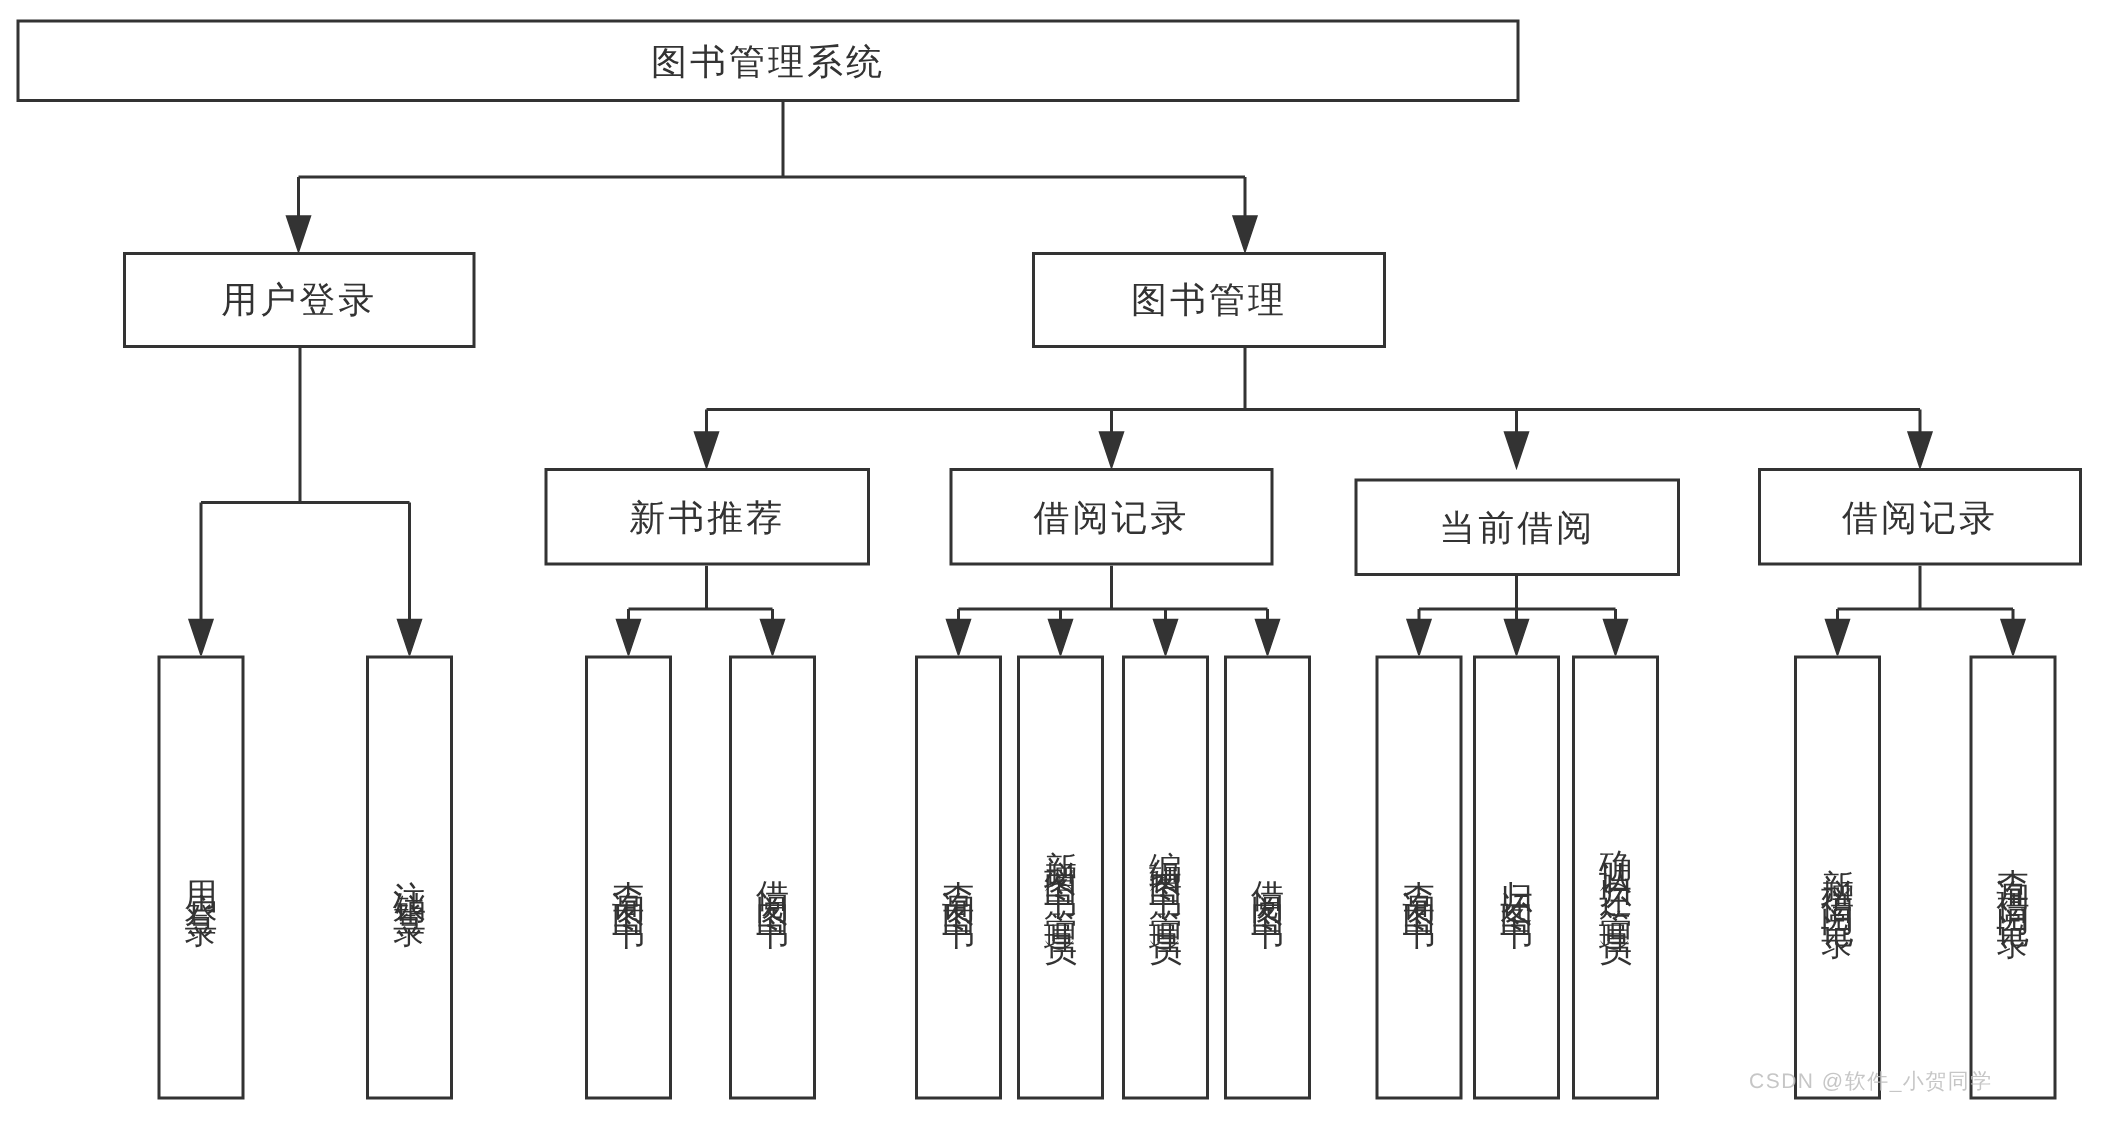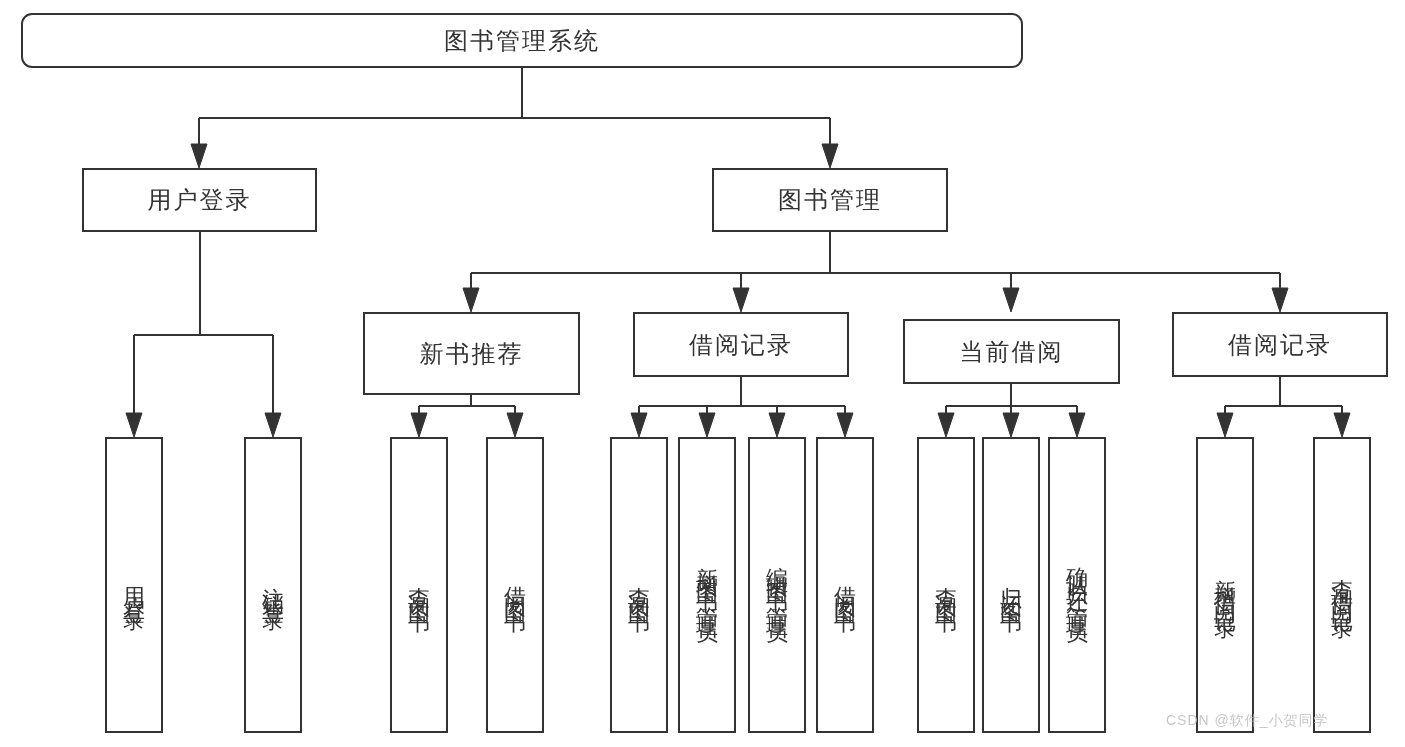--- a/index.html
+++ b/index.html
@@ -66,26 +66,26 @@
     <polygon points="1003,413 1019,413 1011,437"></polygon>
     <polygon points="1069,413 1085,413 1077,437"></polygon>
   </g>
   <g>
     <path d="M1280 377 V406 M1225 406 H1342 M1225 406 V419 M1342 406 V419"></path>
     <polygon points="1217,413 1233,413 1225,437"></polygon>
     <polygon points="1334,413 1350,413 1342,437"></polygon>
   </g>
 </svg>
 
-<div class="node" style="left:21px;top:13px;width:1002px;height:55px;border-radius:11px;">图书管理系统</div>
+<div class="node" style="left:11px;top:13px;width:1002px;height:55px;">图书管理系统</div>
 
 <div class="node" style="left:82px;top:168px;width:235px;height:64px;">用户登录</div>
-<div class="node" style="left:712px;top:168px;width:236px;height:64px;">图书管理</div>
+<div class="node" style="left:688px;top:168px;width:236px;height:64px;">图书管理</div>
 
-<div class="node" style="left:363px;top:312px;width:217px;height:83px;">新书推荐</div>
+<div class="node" style="left:363px;top:312px;width:217px;height:65px;">新书推荐</div>
 <div class="node" style="left:633px;top:312px;width:216px;height:65px;">借阅记录</div>
 <div class="node" style="left:903px;top:319px;width:217px;height:65px;">当前借阅</div>
 <div class="node" style="left:1172px;top:312px;width:216px;height:65px;">借阅记录</div>
 
 <div class="node leaf" style="left:105px;top:437px;width:58px;height:296px;">
   <span class="vtext">用户登录</span>
 </div>
 <div class="node leaf" style="left:244px;top:437px;width:58px;height:296px;">
   <span class="vtext">注销登录</span>
 </div>

